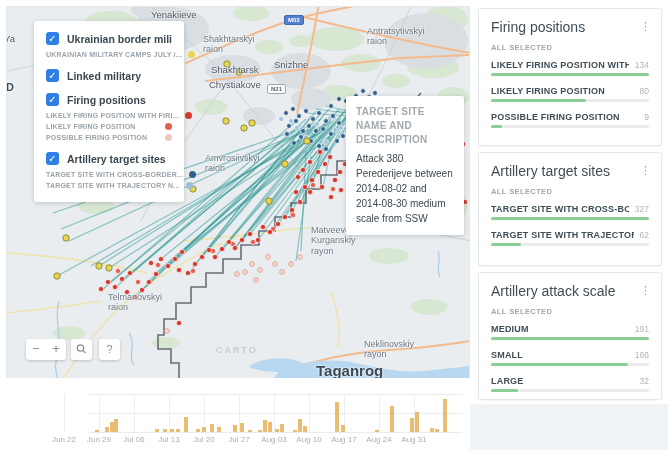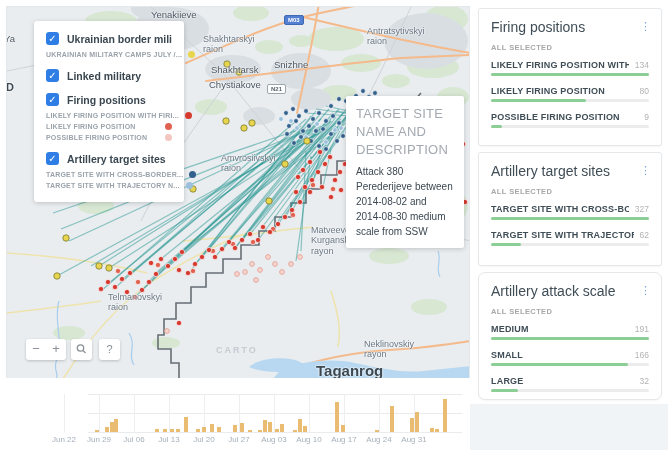--- a/index.html
+++ b/index.html
@@ -31,21 +31,21 @@
   .cbox{width:13px;height:13px;border-radius:3px;background:#2e7ee5;color:#fff;font-size:10px;
         line-height:13px;text-align:center;flex:0 0 13px;}
   .glabel{font-size:10.5px;font-weight:bold;color:#3a4750;white-space:nowrap;overflow:hidden;}
   .litem{display:flex;align-items:center;justify-content:space-between;margin:0 0 4px 0;}
   .ltext{font-size:7px;font-weight:bold;letter-spacing:.2px;color:#9aa3ab;white-space:nowrap;}
   .ldot{width:7px;height:7px;border-radius:50%;flex:0 0 7px;margin-left:6px;}
 
   
   #tooltip{left:339px;top:89px;width:118px;background:#fff;border-radius:2px;z-index:25;
            box-shadow:0 1px 5px rgba(0,0,0,.18);padding:9px 10px;box-sizing:border-box;}
-  #tooltip .thead{font-size:13px;font-weight:normal;letter-spacing:.3px;color:#a3a9b0;margin-bottom:4px;line-height:1.4;}
+  #tooltip .thead{font-size:10px;font-weight:bold;letter-spacing:.3px;color:#a3a9b0;margin-bottom:4px;line-height:1.4;}
   #tooltip .tbody{font-size:10px;color:#3c4852;line-height:1.5;}
 
   
   .ctrl{position:absolute;background:#fff;border-radius:3px;box-shadow:0 1px 3px rgba(0,0,0,.2);
         color:#8a9096;text-align:center;z-index:20;cursor:pointer;}
   #ctrl-zoom{left:19px;top:332px;width:40px;height:21px;display:flex;}
   #ctrl-zoom span{flex:1;font-size:13px;line-height:20px;}
   #ctrl-search{left:64px;top:332px;width:21px;height:21px;}
   #ctrl-help{left:92px;top:332px;width:21px;height:21px;font-size:11px;line-height:21px;}
 
@@ -55,21 +55,21 @@
   .vline{position:absolute;top:16px;width:1px;height:38px;background:#eceef0;}
   .tbar{position:absolute;width:4px;background:#e9bc72;}
   .tlab{position:absolute;top:57px;width:44px;margin-left:-22px;text-align:center;
         font-size:8px;color:#a6b0ba;}
 
   
   .panel{position:absolute;left:478px;width:184px;background:#fff;border:1px solid #e4e8eb;
          border-radius:3px;box-sizing:border-box;padding:10px 12px;box-shadow:0 1px 2px rgba(0,0,0,.04);}
   #panel-0{top:8px;height:138px;}
   #panel-1{top:152px;height:114px;}
-  #panel-2{top:272px;height:128px;border-radius:7px;}
+  #panel-2{top:272px;height:128px;}
   .ptitle{font-size:14px;font-weight:normal;color:#3f4d56;margin:0 0 8px 0;}
   .kebab{position:absolute;right:10px;top:12px;color:#74a3d4;font-size:11px;line-height:1;letter-spacing:0;cursor:pointer;}
   .allsel{font-size:7.5px;font-weight:bold;letter-spacing:.4px;color:#a7a7a7;margin-bottom:8px;}
   .prow{margin-bottom:10px;cursor:pointer;}
   .rline{display:flex;justify-content:space-between;align-items:baseline;margin-bottom:3px;}
   .rlabel{font-size:9px;font-weight:bold;color:#3f4d56;letter-spacing:.2px;white-space:nowrap;overflow:hidden;}
   .rcount{font-size:8.5px;color:#b3b3b3;margin-left:6px;}
   .track{height:3px;background:#ececec;border-radius:2px;}
   .fill{height:3px;background:#8ccf96;border-radius:2px;}
 
@@ -373,21 +373,21 @@
       <div class="mlabel city" style="left: 144px; top: 3px;">Yenakiieve</div>
       <div class="mlabel city" style="left: -3px; top: 27px; text-align: right;">Ya</div>
       <div class="mlabel frag" style="left: -1px; top: 74px;">D</div>
       <div class="mlabel raion" style="left: 196px; top: 27px;">Shakhtarskyi
 raion</div>
       <div class="mlabel raion" style="left: 360px; top: 19px;">Antratsytivskyi
 raion</div>
       <div class="mlabel city" style="left: 204px; top: 58px;">Shakhtarsk</div>
       <div class="mlabel city" style="left: 202px; top: 73px;">Chystiakove</div>
       <div class="mlabel city" style="left: 267px; top: 53px;">Snizhne</div>
-      <div class="mlabel raion" style="left: 214px; top: 146px;">Amvrosiivskyi
+      <div class="mlabel raion" style="left: 198px; top: 146px;">Amvrosiivskyi
 raion</div>
       <div class="mlabel raion" style="left: 304px; top: 218px;">Matveevo-
 Kurganskiy
 rayon</div>
       <div class="mlabel raion" style="left: 101px; top: 285px;">Telmanovskyi
 raion</div>
       <div class="mlabel raion" style="left: 357px; top: 332px;">Neklinovskiy
 rayon</div>
       <div class="mlabel big" style="left: 309px; top: 355px;">Taganrog</div>
     </div>

